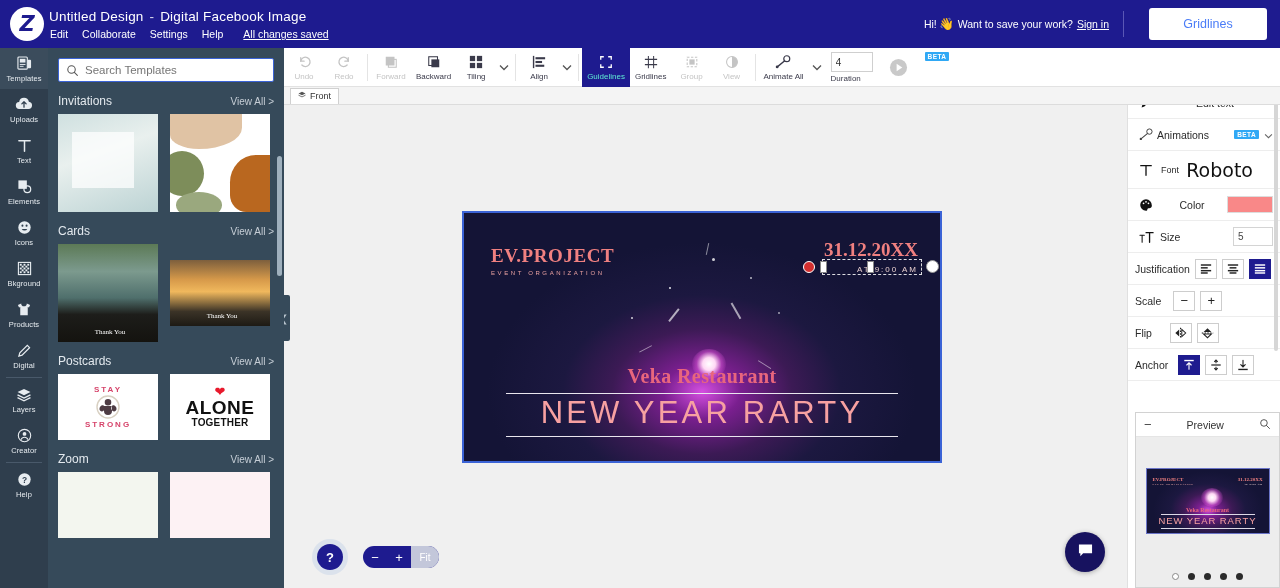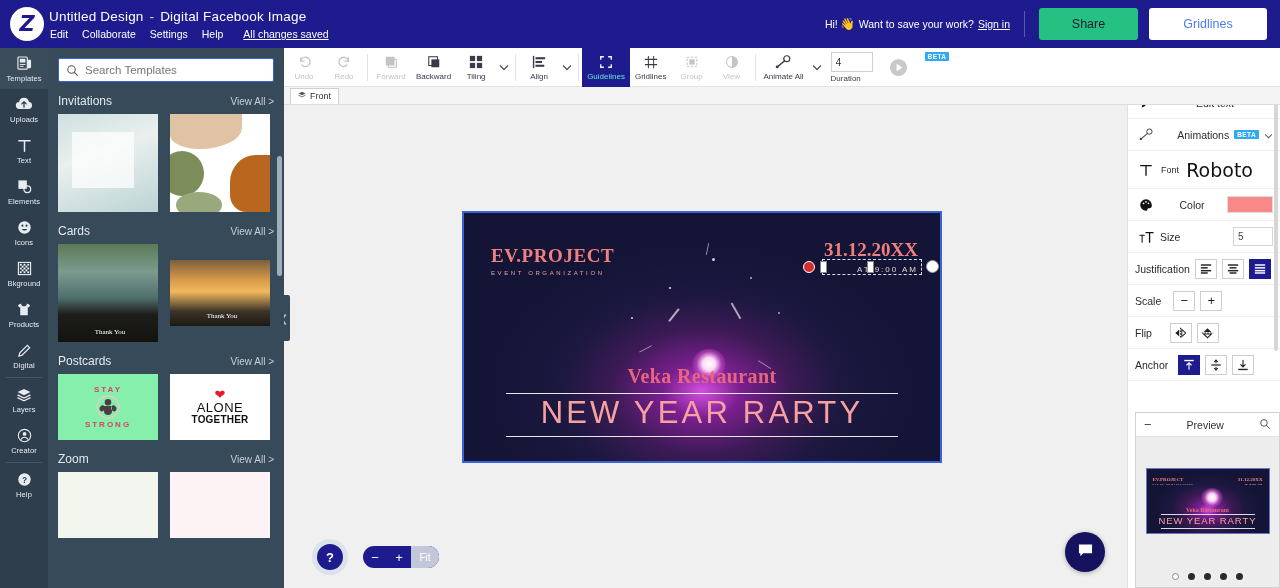--- a/index.html
+++ b/index.html
@@ -96,21 +96,21 @@
     content:""; position:absolute; left:14%; top:18%; width:62%; height:58%;
     background: rgba(255,255,255,.72);
   }
   .t-inv2 { background:#fff; position: relative; overflow: hidden; }
   .t-inv2 .b1 { position:absolute; left:0; top:0; width:72%; height:36%; background:#e0c3a4; border-radius:0 0 60% 40%; }
   .t-inv2 .b2 { position:absolute; left:-10%; top:38%; width:44%; height:46%; background:#7d8d5a; border-radius:50%; }
   .t-inv2 .b3 { position:absolute; right:-14%; top:42%; width:54%; height:58%; background:#b9671f; border-radius:48% 0 0 30%; }
   .t-inv2 .b4 { position:absolute; left:6%; bottom:-6%; width:46%; height:26%; background:#9aa87e; border-radius:50%; }
   .t-card1 { background: linear-gradient(180deg,#5c7a56 0%,#7c9a8e 28%,#4f6f6c 55%,#1d1d1a 72%,#14130f 100%); }
   .t-card2 { background: linear-gradient(180deg,#7d5f3d 0%,#d79a4a 30%,#f0b85d 48%,#3b3327 78%,#1d1a14 100%); }
-  .t-pc1 { background:#86efac; display:flex; align-items:center; justify-content:center; }
+  .t-pc1 { background:#ffffff; display:flex; align-items:center; justify-content:center; }
   .t-pc2 { background:#fff; display:flex; align-items:center; justify-content:center; }
   .t-zoom1 { background:#f3f6ef; }
   .t-zoom2 { background:#fdf2f4; }
   .thumb-cap {
     position:absolute; left:4px; right:0; bottom:6px; text-align:center;
     color:#fff; font-size:7px; font-family:"Liberation Serif", serif;
   }
   .tpl-scrollbar {
     position:absolute; right:2px; top:66px; width:5px; height:120px;
     background:#9fb0bd; border-radius:3px;
@@ -312,21 +312,20 @@
       <a href="#" class="saved">All changes saved</a>
     </div>
     <div class="hdr-right">
       <div class="signin-wrap">
         <span>Hi!</span>
         <span class="wave">👋</span>
         <span>Want to save your work?</span>
         <a href="#">Sign in</a>
       </div>
       <div class="hdr-divider"></div>
-      <button class="btn-share">Share</button>
       <button class="btn-download">Gridlines</button>
     </div>
   </div>
 
   <div class="rail">
     <div class="rail-item active">
       <span class="ico">
         <svg width="15" height="15" viewBox="0 0 16 16">
             <rect x="1" y="1" width="10" height="13" rx="1" fill="none" stroke="#e7ecf0" stroke-width="1.2"></rect>
             <rect x="3" y="3" width="6" height="4" fill="#e7ecf0"></rect>
@@ -494,21 +493,21 @@
         <div class="thumb sq t-pc1" style="position:relative;flex-direction:column">
           <span style="color:#d6436a;font-size:8px;font-weight:bold;letter-spacing:2px">STAY</span>
           <svg width="30" height="26" viewBox="0 0 30 26">
               <circle cx="15" cy="13" r="11" fill="none" stroke="#d8d0c2" stroke-width="1.4"></circle>
               <path d="M15 5a3.3 3.3 0 1 1 0 6.6A3.3 3.3 0 0 1 15 5zM7 13c1.6-2.6 4-2.2 4.6 0 .6 2.2-.4 4-2.4 4.4-2 .4-3.6-2-2.2-4.4zM23 13c-1.6-2.6-4-2.2-4.6 0-.6 2.2.4 4 2.4 4.4 2 .4 3.6-2 2.2-4.4zM11 12h8v5a4 4 0 0 1-8 0z" fill="#4e3c44"></path>
             </svg>
           <span style="color:#d6436a;font-size:8px;font-weight:bold;letter-spacing:2px">STRONG</span>
         </div>
         <div class="thumb sq t-pc2" style="position:relative;flex-direction:column">
           <span style="color:#e8192c;font-size:13px;line-height:1">❤</span>
-          <span style="color:#111;font-size:13px;font-weight:normal;letter-spacing:.5px;line-height:1.05">ALONE</span>
+          <span style="color:#111;font-size:19px;font-weight:bold;letter-spacing:.5px;line-height:1.05">ALONE</span>
           <span style="color:#111;font-size:10px;font-weight:bold;letter-spacing:.2px;line-height:1.05">TOGETHER</span>
         </div>
       </div>
 
       <div class="sec-head">
         <span class="sec-title">Zoom</span>
         <span class="view-all">View All &gt;</span>
       </div>
       <div class="thumb-row">
         <div class="thumb sq t-zoom1"></div>
@@ -749,21 +748,21 @@
     </div>
 
     <div class="prop-row">
       <span class="pico">
           <svg width="15" height="13" viewBox="0 0 18 15">
             <circle cx="12.5" cy="4" r="3.2" fill="none" stroke="#444" stroke-width="1.2"></circle>
             <path d="M10 6.5 2 13" stroke="#444" stroke-width="1.3" stroke-linecap="round"></path>
             <circle cx="2.2" cy="12.8" r="1.4" fill="#444"></circle>
           </svg>
         </span>
-      <span class="prop-center" style="text-align:right">Animations</span>
+      <span class="prop-center" style="text-align:left">Animations</span>
       <span class="anim-beta">BETA</span>
       <span style="margin-left:5px"><svg width="9" height="6" viewBox="0 0 10 7">
             <path d="M1 1.5 5 5.5 9 1.5" fill="none" stroke="#666" stroke-width="1.2"></path>
           </svg></span>
     </div>
 
     <div class="prop-row" style="height:38px">
       <span class="pico">
           <svg width="14" height="14" viewBox="0 0 16 16">
             <path d="M2 3h12M8 3v11" stroke="#111" stroke-width="1.5" fill="none" stroke-linecap="round"></path>

